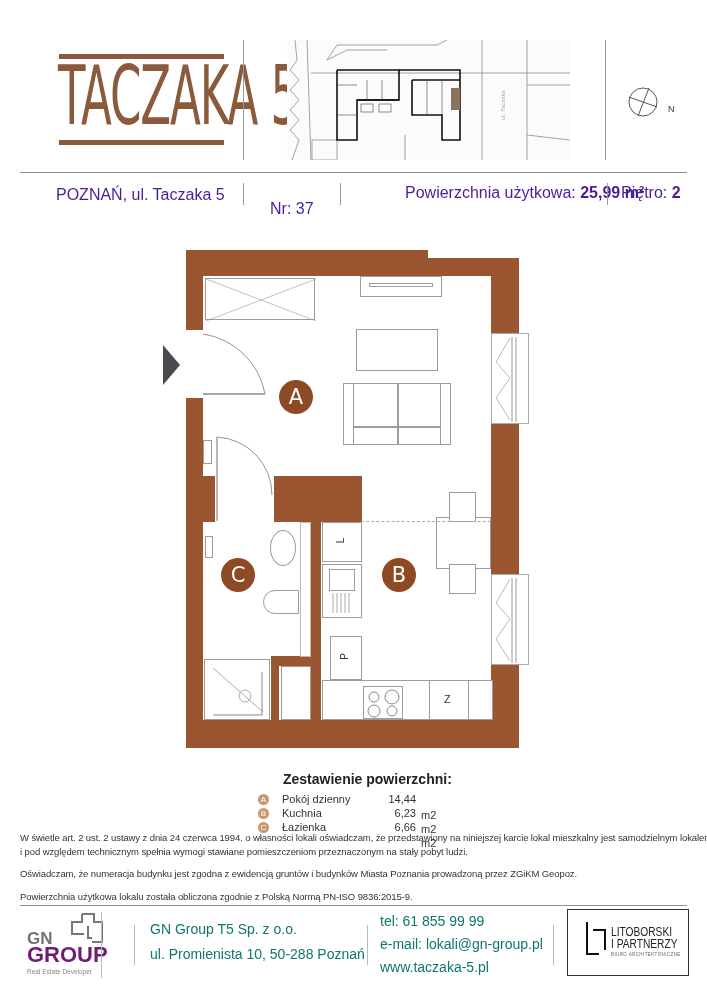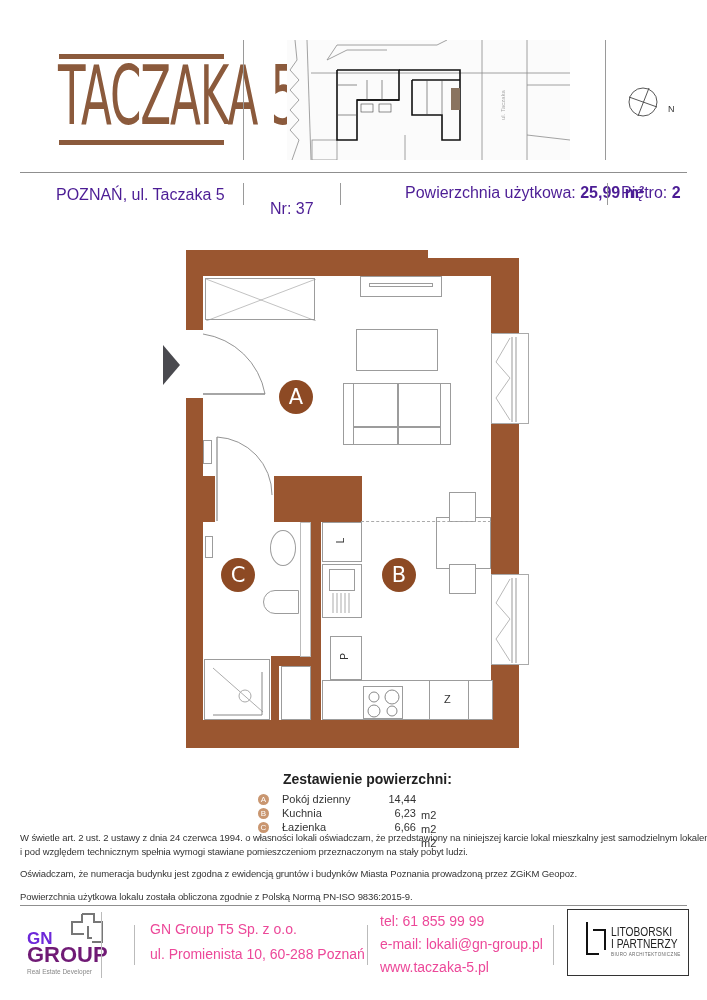--- a/index.html
+++ b/index.html
@@ -14,21 +14,21 @@
   .wall{position:absolute;background:#9a5630;}
   .fix{position:absolute;border:1px solid #9c9c9c;background:#fff;box-sizing:border-box;}
   .room-badge{position:absolute;width:34px;height:34px;border-radius:50%;background:#8d4a24;color:#fff;font-size:21px;line-height:34px;text-align:center;font-family:"DejaVu Sans",sans-serif;}
   .sum-title{position:absolute;left:283px;top:771px;font-size:14px;font-weight:bold;color:#222;}
   .sum-row{position:absolute;left:258px;font-size:11px;color:#333;width:190px;height:14px;}
   .sum-dot{position:absolute;left:0;top:1px;width:11px;height:11px;border-radius:50%;background:#c99670;color:#fff;font-size:8px;line-height:11px;text-align:center;}
   .sum-name{position:absolute;left:24px;top:0;}
   .sum-val{position:absolute;left:120px;width:38px;text-align:right;top:0;}
   .sum-unit{position:absolute;left:163px;top:16px;}
   .legal{position:absolute;left:20px;font-size:9.5px;color:#333;white-space:nowrap;letter-spacing:-0.1px;}
-  .foot{position:absolute;font-size:14px;color:#ec4899;white-space:nowrap;}
+  .foot{position:absolute;font-size:14px;color:#0f766e;white-space:nowrap;}
 </style>
 </head>
 <body>
 
 <div>
 
   <div>
     <div class="logo-bar" style="top:54px;"></div>
     <div class="logo-text">TACZAKA 5</div>
     <div class="logo-bar" style="top:140px;"></div>
@@ -242,29 +242,29 @@
   <div class="legal" style="top:891px;">Powierzchnia użytkowa lokalu została obliczona zgodnie z Polską Normą PN-ISO 9836:2015-9.</div>
   <div class="hline" style="left:20px;top:905px;width:667px;background:#8f8f8f;"></div>
 </div>
 
 <div>
   <div class="abs" style="left:26px;top:912px;width:80px;height:70px;">
     <svg class="abs" style="left:42px;top:0;" width="38" height="32">
       <path d="M14,2 H26 V10 H34 V30 H24 M14,2 V10 H4 V22 H16" fill="none" stroke="#777" stroke-width="2"></path>
       <path d="M20,14 V26 H24" fill="none" stroke="#777" stroke-width="2"></path>
     </svg>
-    <div class="abs" style="left:1px;top:19px;font-size:17px;font-weight:bold;color:#6d28d9;line-height:16px;">GN</div>
+    <div class="abs" style="left:1px;top:19px;font-size:17px;font-weight:bold;color:#737373;line-height:16px;">GN</div>
     <div class="abs" style="left:1px;top:35px;font-size:22px;font-weight:bold;color:#701a75;line-height:16px;">GROUP</div>
     <div class="abs" style="left:1px;top:56px;font-size:6.5px;color:#888;white-space:nowrap;">Real Estate Developer</div>
   </div>
   <div class="vline" style="left:101px;top:912px;height:66px;background:#bbb;"></div>
   <div class="vline" style="left:134px;top:925px;height:40px;background:#bbb;"></div>
 
   <div class="foot" style="left:150px;top:921px;">GN Group T5 Sp. z o.o.</div>
-  <div class="foot" style="left:150px;top:946px;">ul. Promienista 10, 60-288 Poznań</div>
+  <div class="foot" style="left:150px;top:946px;">ul. Promienista 10, 50-288 Poznań</div>
 
   <div class="vline" style="left:367px;top:925px;height:40px;background:#bbb;"></div>
   <div class="foot" style="left:380px;top:913px;">tel: 61 855 99 99</div>
   <div class="foot" style="left:380px;top:936px;">e-mail: lokali@gn-group.pl</div>
   <div class="foot" style="left:380px;top:959px;">www.taczaka-5.pl</div>
 
   <div class="vline" style="left:553px;top:925px;height:40px;background:#bbb;"></div>
   <div class="abs" style="left:567px;top:909px;width:122px;height:67px;border:1px solid #333;box-sizing:border-box;">
     <svg class="abs" style="left:17px;top:12px;" width="22" height="34">
       <path d="M2,0 V32 H14" fill="none" stroke="#111" stroke-width="2"></path>

